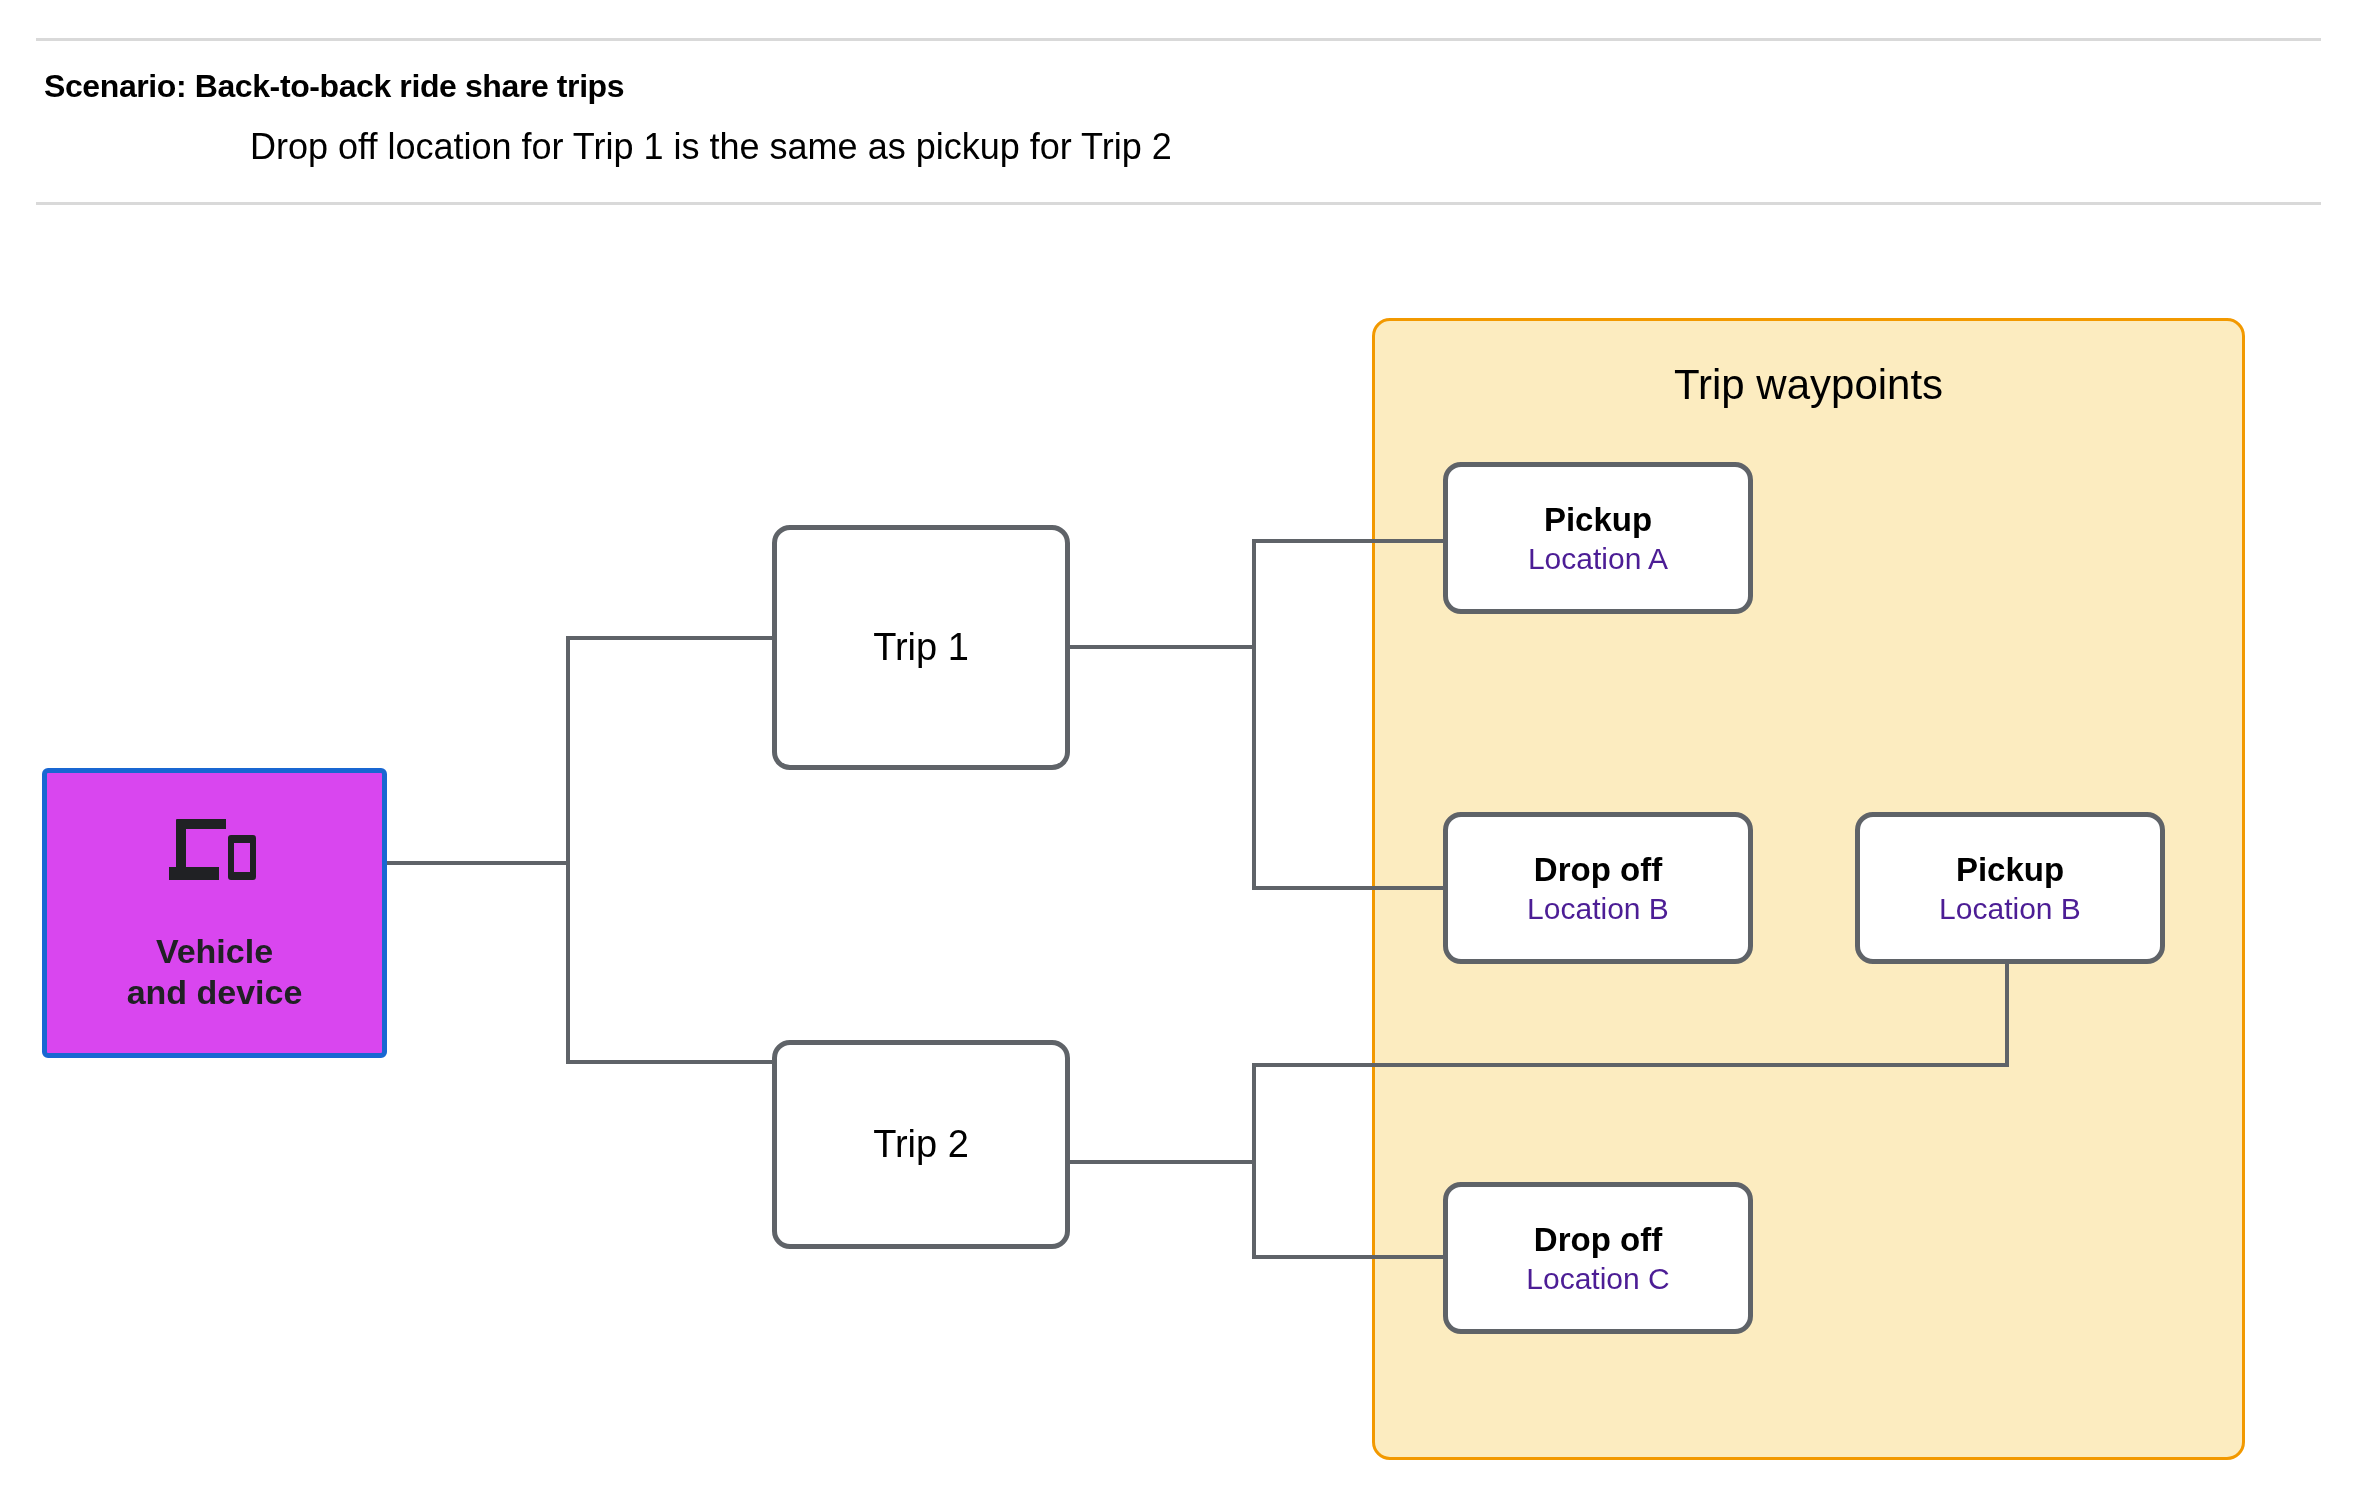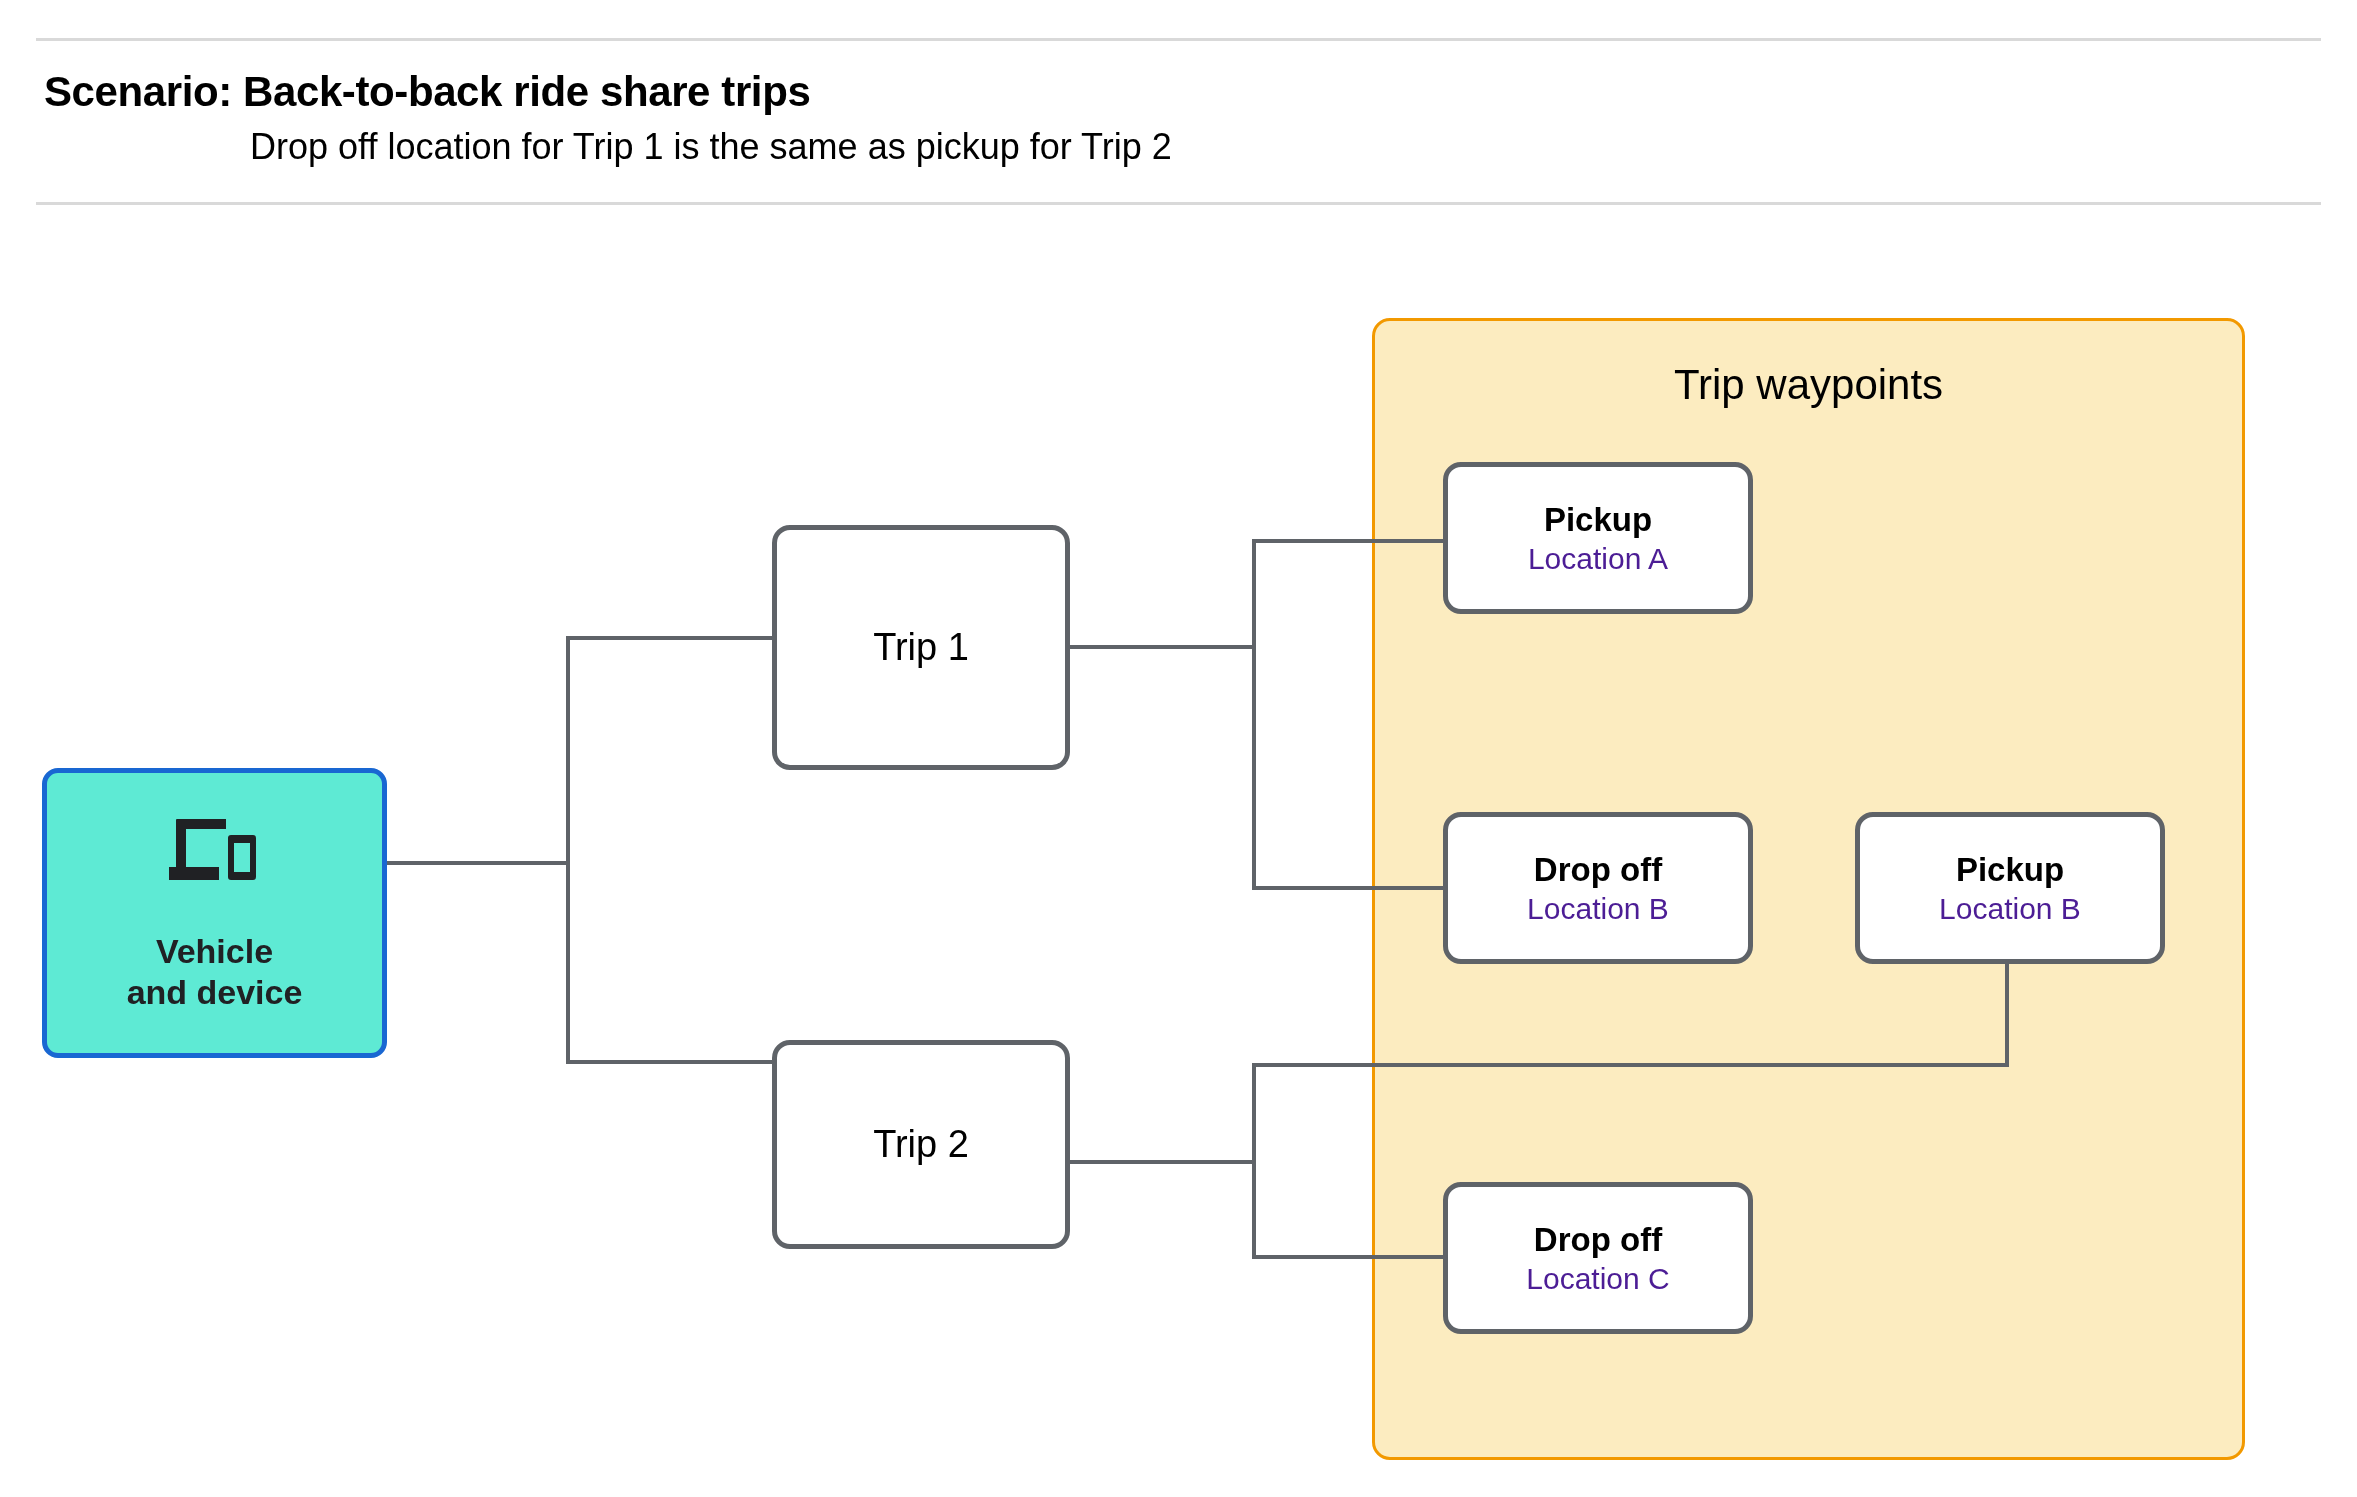--- a/index.html
+++ b/index.html
@@ -27,21 +27,21 @@
     height: 3px;
     background: #d9d9d9;
   }
   #rule-top  { top: 38px; }
   #rule-bot  { top: 202px; }
 
   #scenario-title {
     position: absolute;
     left: 44px;
     top: 68px;
-    font-size: 42px;
+    font-size: 32px;
     font-weight: bold;
     letter-spacing: -0.4px;
     white-space: nowrap;
     color: #000000;
   }
   #scenario-subtitle {
     position: absolute;
     left: 250px;
     top: 126px;
     font-size: 36px;
@@ -132,23 +132,23 @@
   #node-dropoff-c  { left: 1443px; top: 1182px; width: 310px; height: 152px; }
 
   
   #node-vehicle {
     position: absolute;
     left: 42px;
     top: 768px;
     width: 345px;
     height: 290px;
     box-sizing: border-box;
-    background: #5eead4;
+    background: #d946ef;
     border: 5px solid #1967d2;
-    border-radius: 16px;
+    border-radius: 6px;
     display: flex;
     flex-direction: column;
     align-items: center;
     justify-content: center;
   }
   #vehicle-icon {
     width: 96px;
     height: 74px;
     margin-bottom: 44px;
   }

